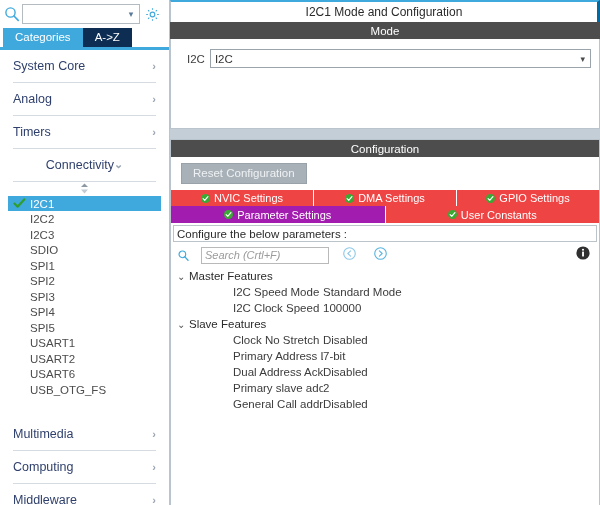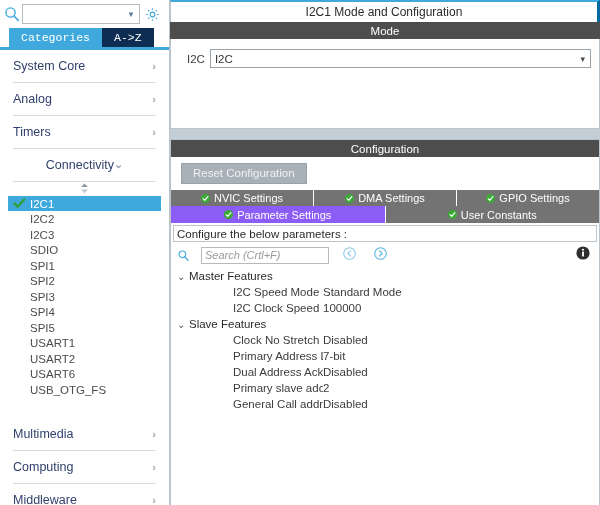--- a/index.html
+++ b/index.html
@@ -32,21 +32,21 @@
     display: flex; align-items: center; position: relative;
   }
   .search-combo .sc-val {
     flex: 1; font-size: 11px; color: #333; padding-left: 4px;
     white-space: nowrap; overflow: hidden;
   }
   .search-combo .sc-arrow { width: 16px; text-align: center; color: #5a7a99; font-size: 9px; line-height: 1; }
   .gear-btn { width: 24px; height: 22px; display: flex; align-items: center; justify-content: center; }
 
   .tabs-cat {
-    display: flex; height: 19px; padding-left: 9px; background: #fff; font-family: Liberation Mono, monospace;
+    display: flex; height: 19px; padding-left: 3px; background: #fff;
   }
   .tab-cat {
     font-size: 11.5px; color: #ffffff; background: #3fa9dd;
     padding: 2px 12px 2px 12px; line-height: 15px;
     display: flex; align-items: center; justify-content: center;
   }
   .tab-cat.alt { background: #0d2e52; }
   .cat-underline { height: 3px; background: #3fa9dd; }
 
   .sidebar-scroll { flex: 1 1 auto; overflow: hidden; background: #fff; padding: 0 0 0 0; }
@@ -111,26 +111,26 @@
   .reset-row { padding: 6px 0 6px 10px; }
   .reset-btn {
     display: inline-block; background: #a9b1b8; color: #eef1f3;
     font-size: 11.5px; border: 1px solid #9aa2a9;
     padding: 3px 11px 4px 11px;
   }
 
   .tabrow { display: flex; height: 16px; }
   .tabrow.r2 { height: 17px; }
   .tab {
-    flex: 1 1 0; background: #737373; color: #ffffff;
+    flex: 1 1 0; background: #ef4444; color: #ffffff;
     font-size: 11px; display: flex; align-items: center; justify-content: center;
     border-right: 1px solid #ffffff; gap: 4px;
   }
   .tab:last-child { border-right: none; }
-  .tab.active { background: #8b5cf6; }
+  .tab.active { background: #a21caf; }
   .tab .chk-circle { display: inline-flex; }
 
   .note-bar {
     border: 1px solid #bcc4ca; margin: 2px 2px 0 2px; height: 17px;
     display: flex; align-items: center; padding-left: 3px;
     font-size: 11.5px; color: #2b2b2b; background: #fff;
   }
   .search-param-row {
     display: flex; align-items: center; height: 24px; padding: 2px 6px 0 4px;
   }

